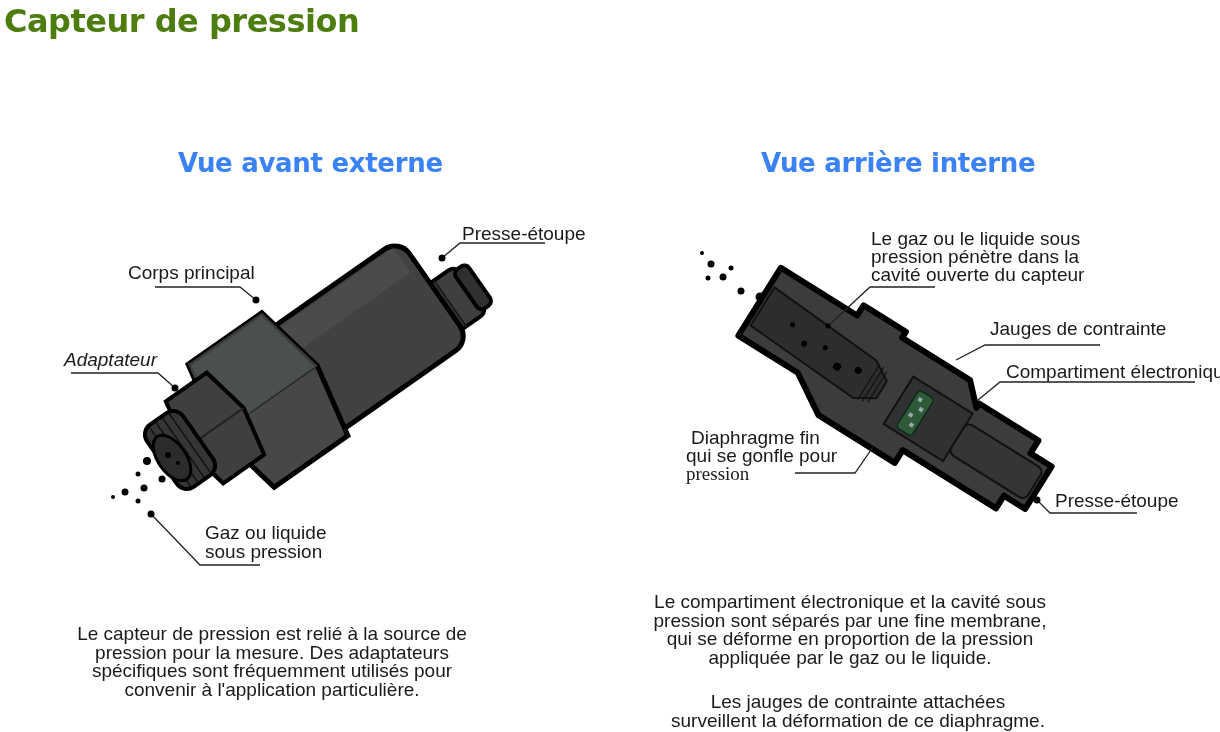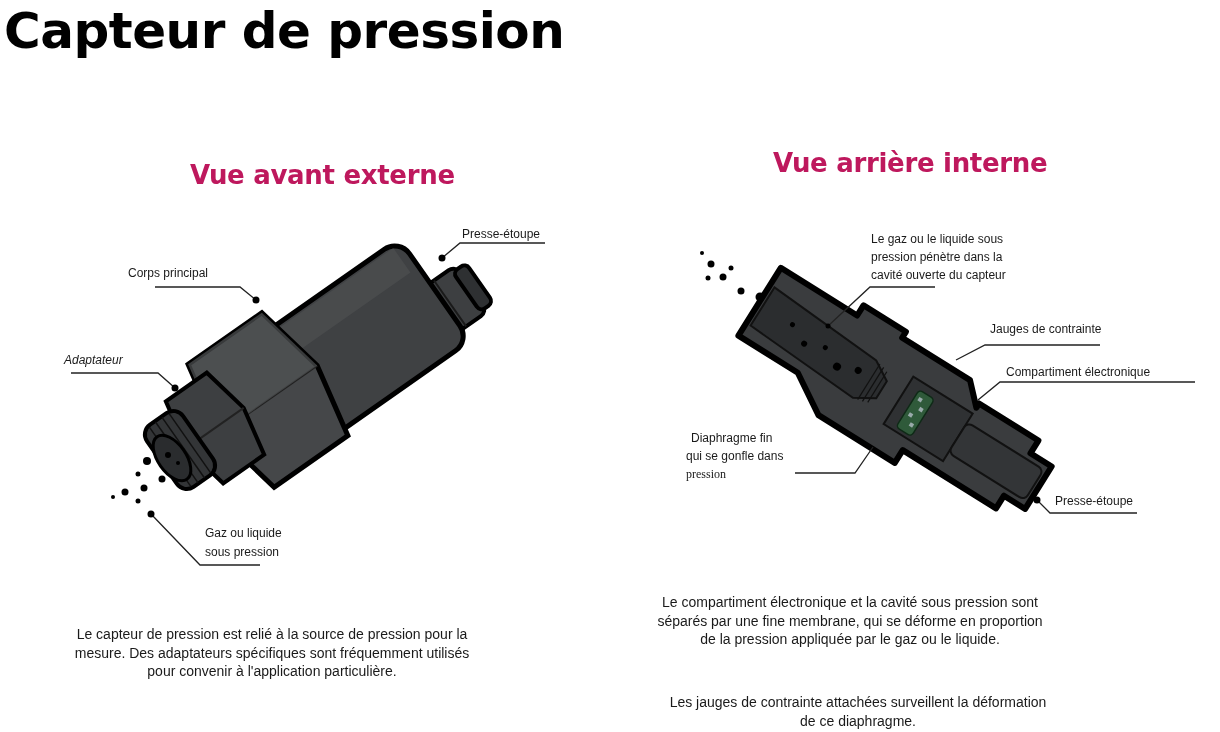--- a/index.html
+++ b/index.html
@@ -1,29 +1,29 @@
 <!DOCTYPE html>
 <html><head>
 <meta charset="utf-8">
 <style>
   html, body { margin:0; padding:0; background:#ffffff; }
   body { width:1220px; height:732px; position:relative; overflow:hidden; font-family:"Liberation Sans", sans-serif; color:#111; }
-  .title { position:absolute; left:4px; top:2px; font-family:"DejaVu Sans", sans-serif; font-weight:bold; font-size:50px; letter-spacing:-0.5px; color:#000000; margin:0; }
-  .subtitle { position:absolute; font-family:"DejaVu Sans", sans-serif; font-weight:bold; font-size:26px; color:#be185d; margin:12px; letter-spacing:-0.3px; }
-  .lbl { position:absolute; font-size:12px; line-height:18px; color:#1a1a1a; white-space:nowrap; }
-  .desc { position:absolute; font-size:14px; line-height:18.5px; color:#1a1a1a; text-align:center; }
+  .title { position:absolute; left:4px; top:2px; font-family:"DejaVu Sans", sans-serif; font-weight:bold; font-size:32px; letter-spacing:-0.5px; color:#4d7c0f; margin:0; }
+  .subtitle { position:absolute; font-family:"DejaVu Sans", sans-serif; font-weight:bold; font-size:26px; color:#3b82f6; margin:0; letter-spacing:-0.3px; }
+  .lbl { position:absolute; font-size:19px; line-height:18px; color:#1a1a1a; white-space:nowrap; }
+  .desc { position:absolute; font-size:19px; line-height:18.5px; color:#1a1a1a; text-align:center; }
   svg.art { position:absolute; left:0; top:0; }
 </style>
 </head>
 <body>
 
 <h1 class="title">Capteur de pression</h1>
 
 <h2 class="subtitle" style="left:178px; top:148px;">Vue avant externe</h2>
-<h2 class="subtitle" style="left:761px; top:136px;text-align:right;">Vue arrière interne</h2>
+<h2 class="subtitle" style="left:761px; top:148px;text-align:right;">Vue arrière interne</h2>
 
 <svg class="art" width="1220" height="732" viewBox="0 0 1220 732">
 
   <g>
 
     <g transform="translate(455,300) rotate(-35)">
       <rect x="-20" y="-28" width="40" height="56" rx="8" fill="#3d3f41" stroke="#000" stroke-width="4"></rect>
       <rect x="14" y="-24" width="16" height="48" rx="6" fill="#2e3032" stroke="#000" stroke-width="4"></rect>
       <line x1="-6" y1="-28" x2="-6" y2="28" stroke="#1a1a1a" stroke-width="2"></line>
     </g>
@@ -130,19 +130,19 @@
 <span class="lbl" style="left:462px; top:225px;">Presse-étoupe</span>
 <span class="lbl" style="left:205px; top:524px;">Gaz ou liquide</span>
 <span class="lbl" style="left:205px; top:543px;text-align:right;">sous pression</span>
 
 <span class="lbl" style="left:871px; top:230px;">Le gaz ou le liquide sous</span>
 <span class="lbl" style="left:871px; top:248px;">pression pénètre dans la</span>
 <span class="lbl" style="left:871px; top:266px;text-align:center;">cavité ouverte du capteur</span>
 <span class="lbl" style="left:990px; top:320px;">Jauges de contrainte</span>
 <span class="lbl" style="left:1006px; top:363px;text-align:right;">Compartiment électronique</span>
 <span class="lbl" style="left:691px; top:429px;">Diaphragme fin</span>
-<span class="lbl" style="left:686px; top:447px;">qui se gonfle dans</span>
+<span class="lbl" style="left:686px; top:447px;">qui se gonfle pour</span>
 <span class="lbl" style="left:686px; top:465px;font-family:Liberation Serif, serif;">pression</span>
 <span class="lbl" style="left:1055px; top:492px;">Presse-étoupe</span>
 
 <p class="desc" style="left:68px; top:625px; width:408px; margin:0;">Le capteur de pression est relié à la source de pression pour la mesure. Des adaptateurs spécifiques sont fréquemment utilisés pour convenir à l'application particulière.</p>
 <p class="desc" style="left:652px; top:593px; width:396px; margin:0;">Le compartiment électronique et la cavité sous pression sont séparés par une fine membrane, qui se déforme en proportion de la pression appliquée par le gaz ou le liquide.</p>
 <p class="desc" style="left:660px; top:685px; width:380px; margin:8px;">Les jauges de contrainte attachées surveillent la déformation de ce diaphragme.</p>
 
 </body></html>

